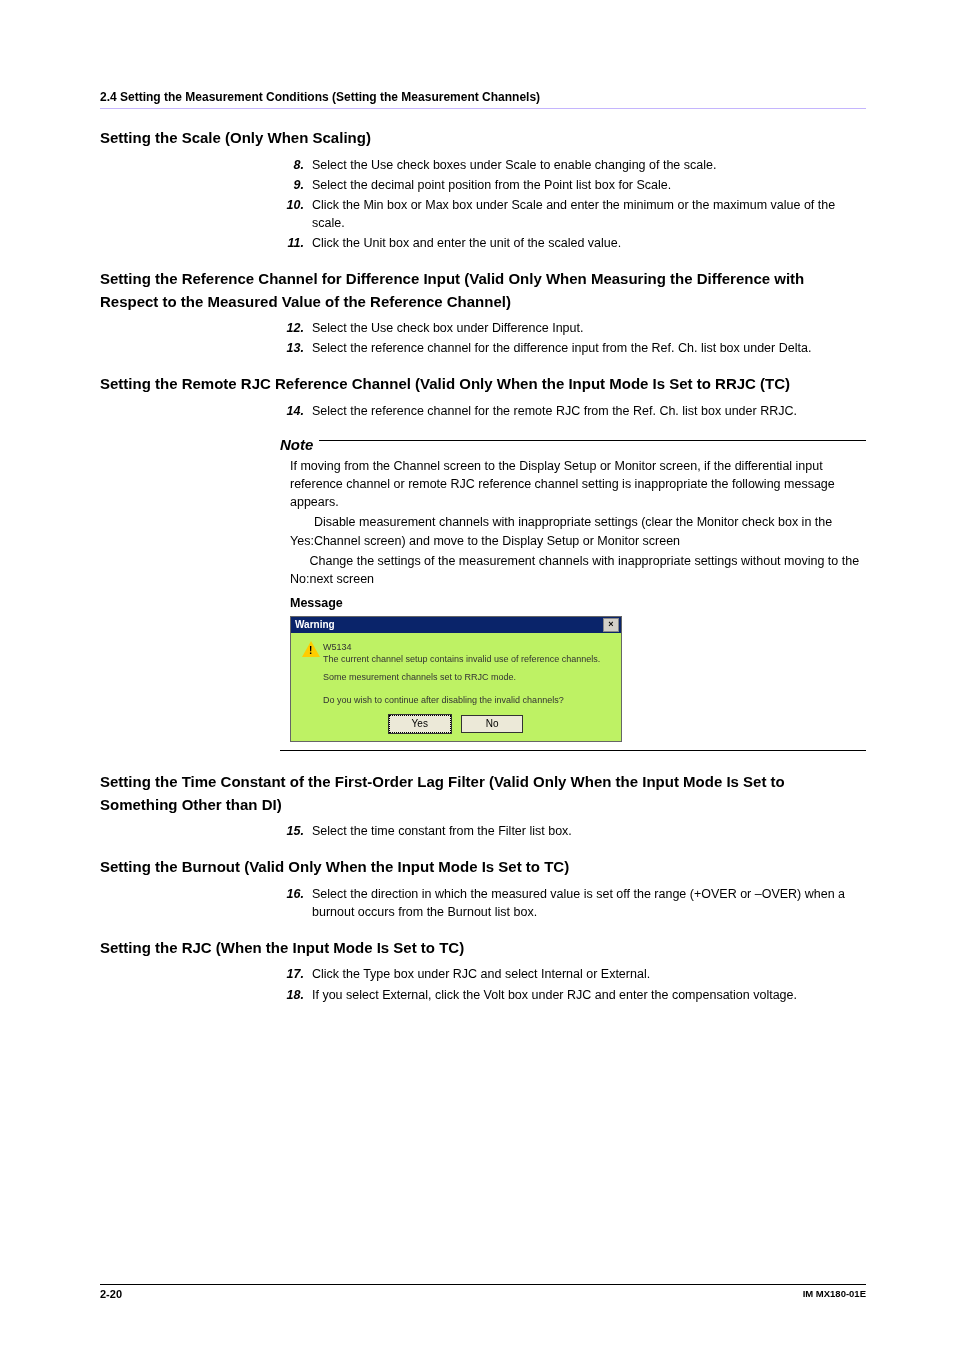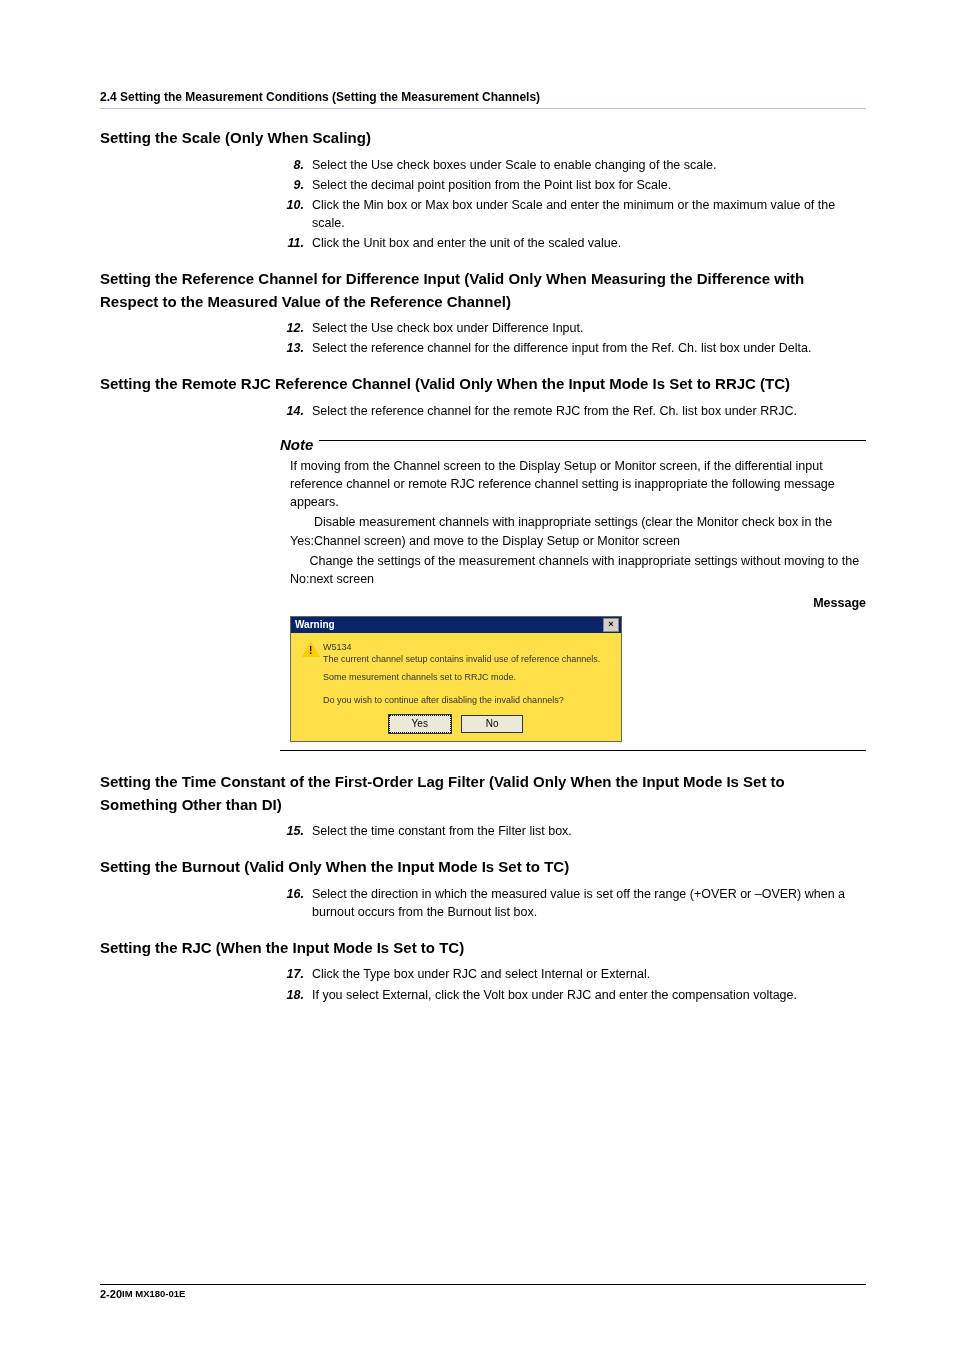--- a/index.html
+++ b/index.html
@@ -88,28 +88,27 @@
   .note-key {
     flex-shrink: 0;
   }
   .note-val {
     flex: 1;
   }
   .msg-label {
     font-weight: bold;
     font-size: 12.5px;
     margin-top: 6px;
-    text-align: right;
   }
   .dialog {
     width: 330px;
     border: 1px solid #666;
     margin-top: 4px;
     font-size: 9px;
-    background: #fde047;
+    background: #bef264;
   }
   .dialog-title {
     display: flex;
     align-items: center;
     background: #0a246a;
     color: #fff;
     height: 16px;
     padding: 0 2px 0 4px;
     font-weight: bold;
     font-size: 10px;
@@ -183,20 +182,21 @@
   }
   .footer {
     position: absolute;
     bottom: 50px;
     left: 100px;
     right: 88px;
     border-top: 1px solid #000;
     padding-top: 3px;
     font-size: 11px;
     display: flex;
+    justify-content: space-between;
   }
   .footer .pg { font-weight: bold; }
   .footer .imp { font-weight: bold; font-size: 9.5px; }
 </style>
 </head>
 <body>
 
 <div class="page">
 
   <div class="section-header">2.4  Setting the Measurement Conditions (Setting the Measurement Channels)</div>

